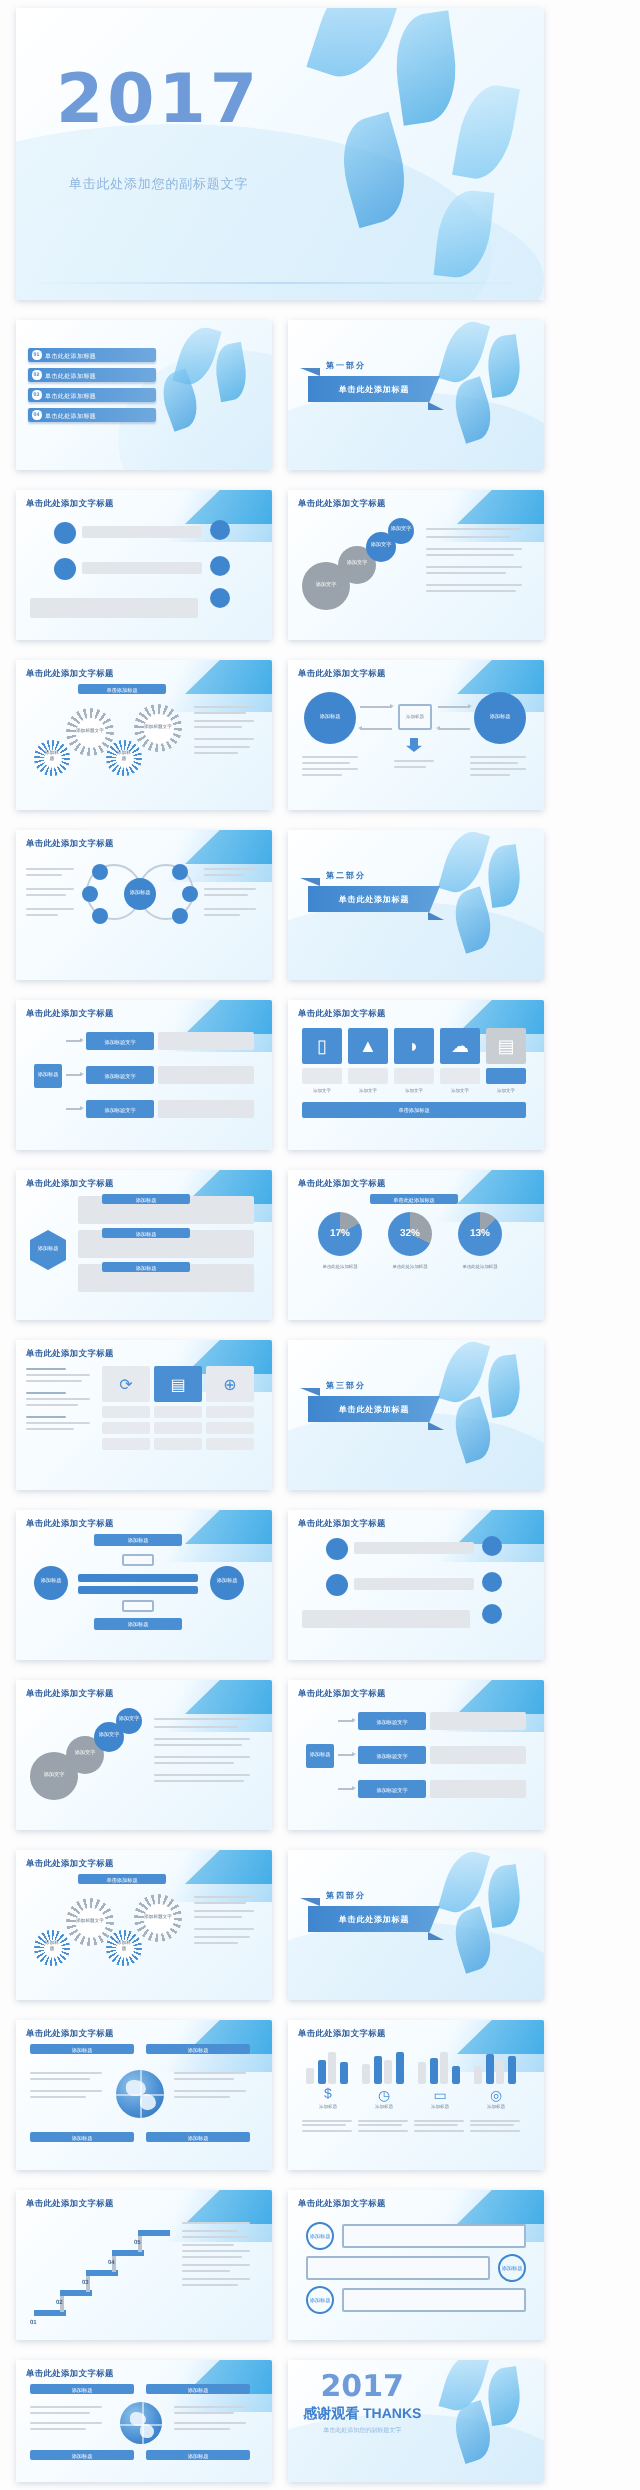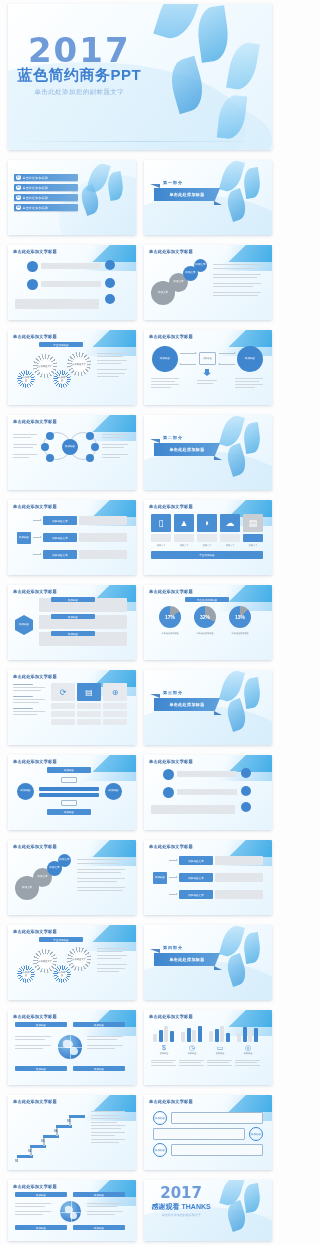--- a/index.html
+++ b/index.html
@@ -188,21 +188,20 @@
   <div class="slide hero">
     <div class="bg-wash"></div>
     <div class="wave" style="left:-30%;top:40%;width:120%;height:90%;background:linear-gradient(120deg,#d8eefb,#bfe3f8);"></div>
     <div class="wave" style="left:-10%;top:58%;width:110%;height:70%;background:linear-gradient(120deg,#eaf7fe,#d2ecfb);opacity:.7"></div>
     <div class="petal" style="left:58%;top:-14%;width:34px;height:56px;background:linear-gradient(160deg,#bfe4fa,#59b5ec);transform:rotate(18deg)"></div>
     <div class="petal" style="left:72%;top:2%;width:30px;height:54px;background:linear-gradient(160deg,#9ed6f7,#2f9fe0);transform:rotate(-8deg)"></div>
     <div class="petal" style="left:84%;top:26%;width:26px;height:48px;background:linear-gradient(160deg,#c8e9fb,#6ec2f0);transform:rotate(10deg)"></div>
     <div class="petal" style="left:62%;top:38%;width:30px;height:52px;background:linear-gradient(160deg,#8fd0f4,#2e93db);transform:rotate(-16deg)"></div>
     <div class="petal" style="left:80%;top:62%;width:26px;height:44px;background:linear-gradient(160deg,#bfe6fb,#5ab6ec);transform:rotate(6deg)"></div>
     <div class="hero-year">2017</div>
-    <div class="hero-title">蓝色简约商务PPT</div>
     <div class="hero-sub">单击此处添加您的副标题文字</div>
     <div class="hero-rule"></div>
   </div>
 
   <div class="slide s col-l" style="top:160px">
     <div class="bg-wash"></div>
     <div class="wave" style="left:40%;top:20%;width:90%;height:120%;background:linear-gradient(120deg,#e2f3fd,#bfe3f8);"></div>
     <div class="petal" style="left:64%;top:4%;width:17px;height:30px;background:linear-gradient(160deg,#bfe4fa,#59b5ec);transform:rotate(16deg)"></div>
     <div class="petal" style="left:78%;top:16%;width:15px;height:28px;background:linear-gradient(160deg,#a2d8f7,#2f9fe0);transform:rotate(-10deg)"></div>
     <div class="petal" style="left:58%;top:34%;width:16px;height:28px;background:linear-gradient(160deg,#8fd0f4,#2e93db);transform:rotate(-20deg)"></div>

